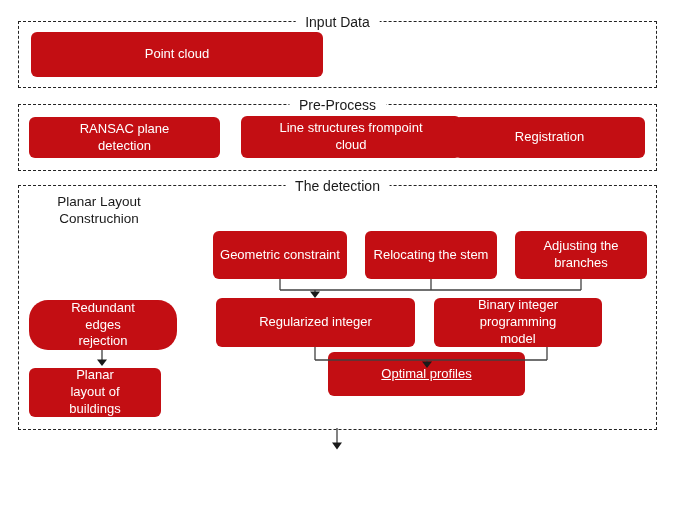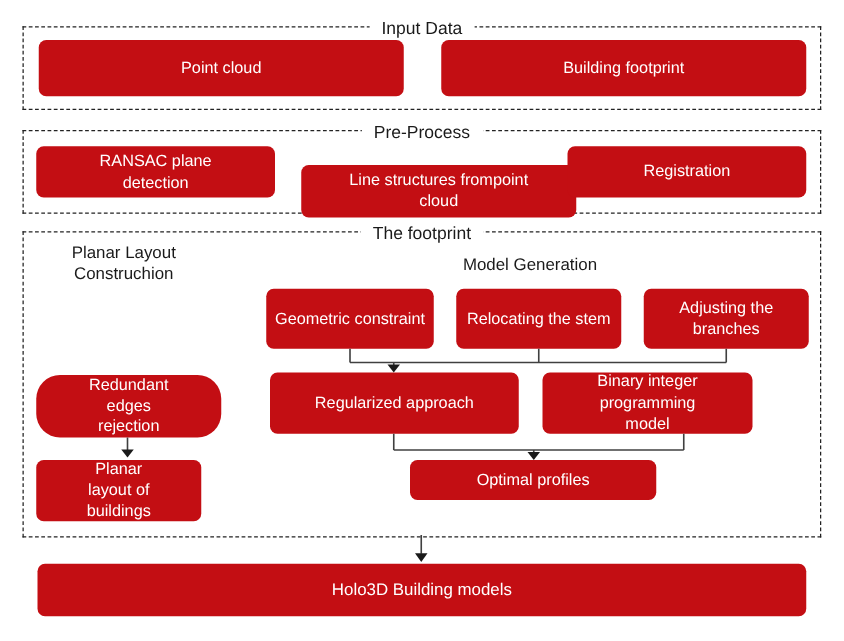--- a/index.html
+++ b/index.html
@@ -64,77 +64,74 @@
   
   #sec-input    {left:18px;top:21px; width:637px;height:65px;}
   #sec-pre      {left:18px;top:104px;width:637px;height:65px;}
   #sec-approach {left:18px;top:185px;width:637px;height:243px;}
 
   
   #n-point-cloud       {left:31px; top:32px; width:292px;height:45px;}
   #n-building-footprint{left:353px;top:32px; width:292px;height:45px;}
   
   #n-ransac        {left:29px; top:117px;width:191px;height:41px;}
-  #n-line-structs  {left:241px;top:116px;width:220px;height:42px;margin-top:16px;}
+  #n-line-structs  {left:241px;top:116px;width:220px;height:42px;}
   #n-registration  {left:454px;top:117px;width:191px;height:41px;}
   
   #lbl-planar {left:28px; top:194px;width:142px;}
   #lbl-modelgen{left:354px;top:204px;width:140px;}
   
   #n-2dspace   {left:29px; top:232px;width:148px;height:49px;}
   #n-geometric {left:213px;top:231px;width:134px;height:48px;}
   #n-relocating{left:365px;top:231px;width:132px;height:48px;}
   #n-adjusting {left:515px;top:231px;width:132px;height:48px;}
   
   #n-redundant  {left:29px; top:300px;width:148px;height:50px;border-radius:19px;}
   #n-regularized{left:216px;top:298px;width:199px;height:49px;}
   #n-binary     {left:434px;top:298px;width:168px;height:49px;}
   
   #n-planarlayout{left:29px; top:368px;width:132px;height:49px;}
-  #n-optimal     {left:328px;top:368px;width:197px;height:32px;}
+  #n-optimal     {left:328px;top:352px;width:197px;height:44px;text-decoration:underline;}
   
   #n-holo3d{left:30px;top:451px;width:615px;height:42px;font-size:13.5px;}
 </style>
 </head>
 <body>
 
 <div id="canvas">
 
   <div class="section" id="sec-input">
     <span class="section-legend">Input Data</span>
   </div>
   <div class="section" id="sec-pre">
     <span class="section-legend">Pre-Process</span>
   </div>
   <div class="section" id="sec-approach">
-    <span class="section-legend">The footprint</span>
+    <span class="section-legend">The detection</span>
   </div>
 
   <div class="sub-label" id="lbl-planar">Planar Layout Construchion</div>
-  <div class="sub-label" id="lbl-modelgen">Model Generation</div>
 
   <div class="node" id="n-point-cloud">Point cloud</div>
-  <div class="node" id="n-building-footprint">Building footprint</div>
 
   <div class="node" id="n-ransac">RANSAC plane detection</div>
   <div class="node" id="n-line-structs">Line structures frompoint cloud</div>
   <div class="node" id="n-registration">Registration</div>
 
   <div class="node narrow" id="n-geometric">Geometric constraint</div>
   <div class="node narrow" id="n-adjusting">Adjusting the branches</div>
   <div class="node narrow" id="n-relocating">Relocating the stem</div>
 
   <div class="node" id="n-redundant">Redundant edges rejection</div>
-  <div class="node" id="n-regularized">Regularized approach</div>
+  <div class="node" id="n-regularized">Regularized integer</div>
   <div class="node" id="n-binary">Binary integer programming model</div>
 
   <div class="node" id="n-planarlayout">Planar layout of buildings</div>
   <div class="node" id="n-optimal">Optimal profiles</div>
 
-  <div class="node" id="n-holo3d">Holo3D Building models</div>
 
   <svg id="connectors" width="675" height="513" viewBox="0 0 675 513">
     <g stroke="#404040" stroke-width="1.3" fill="none">
 
       <path d="M280,279 V290"></path>
       <path d="M431,279 V290"></path>
       <path d="M581,279 V290"></path>
       <path d="M280,290 H581"></path>
       <path d="M315,290 V293"></path>
 

